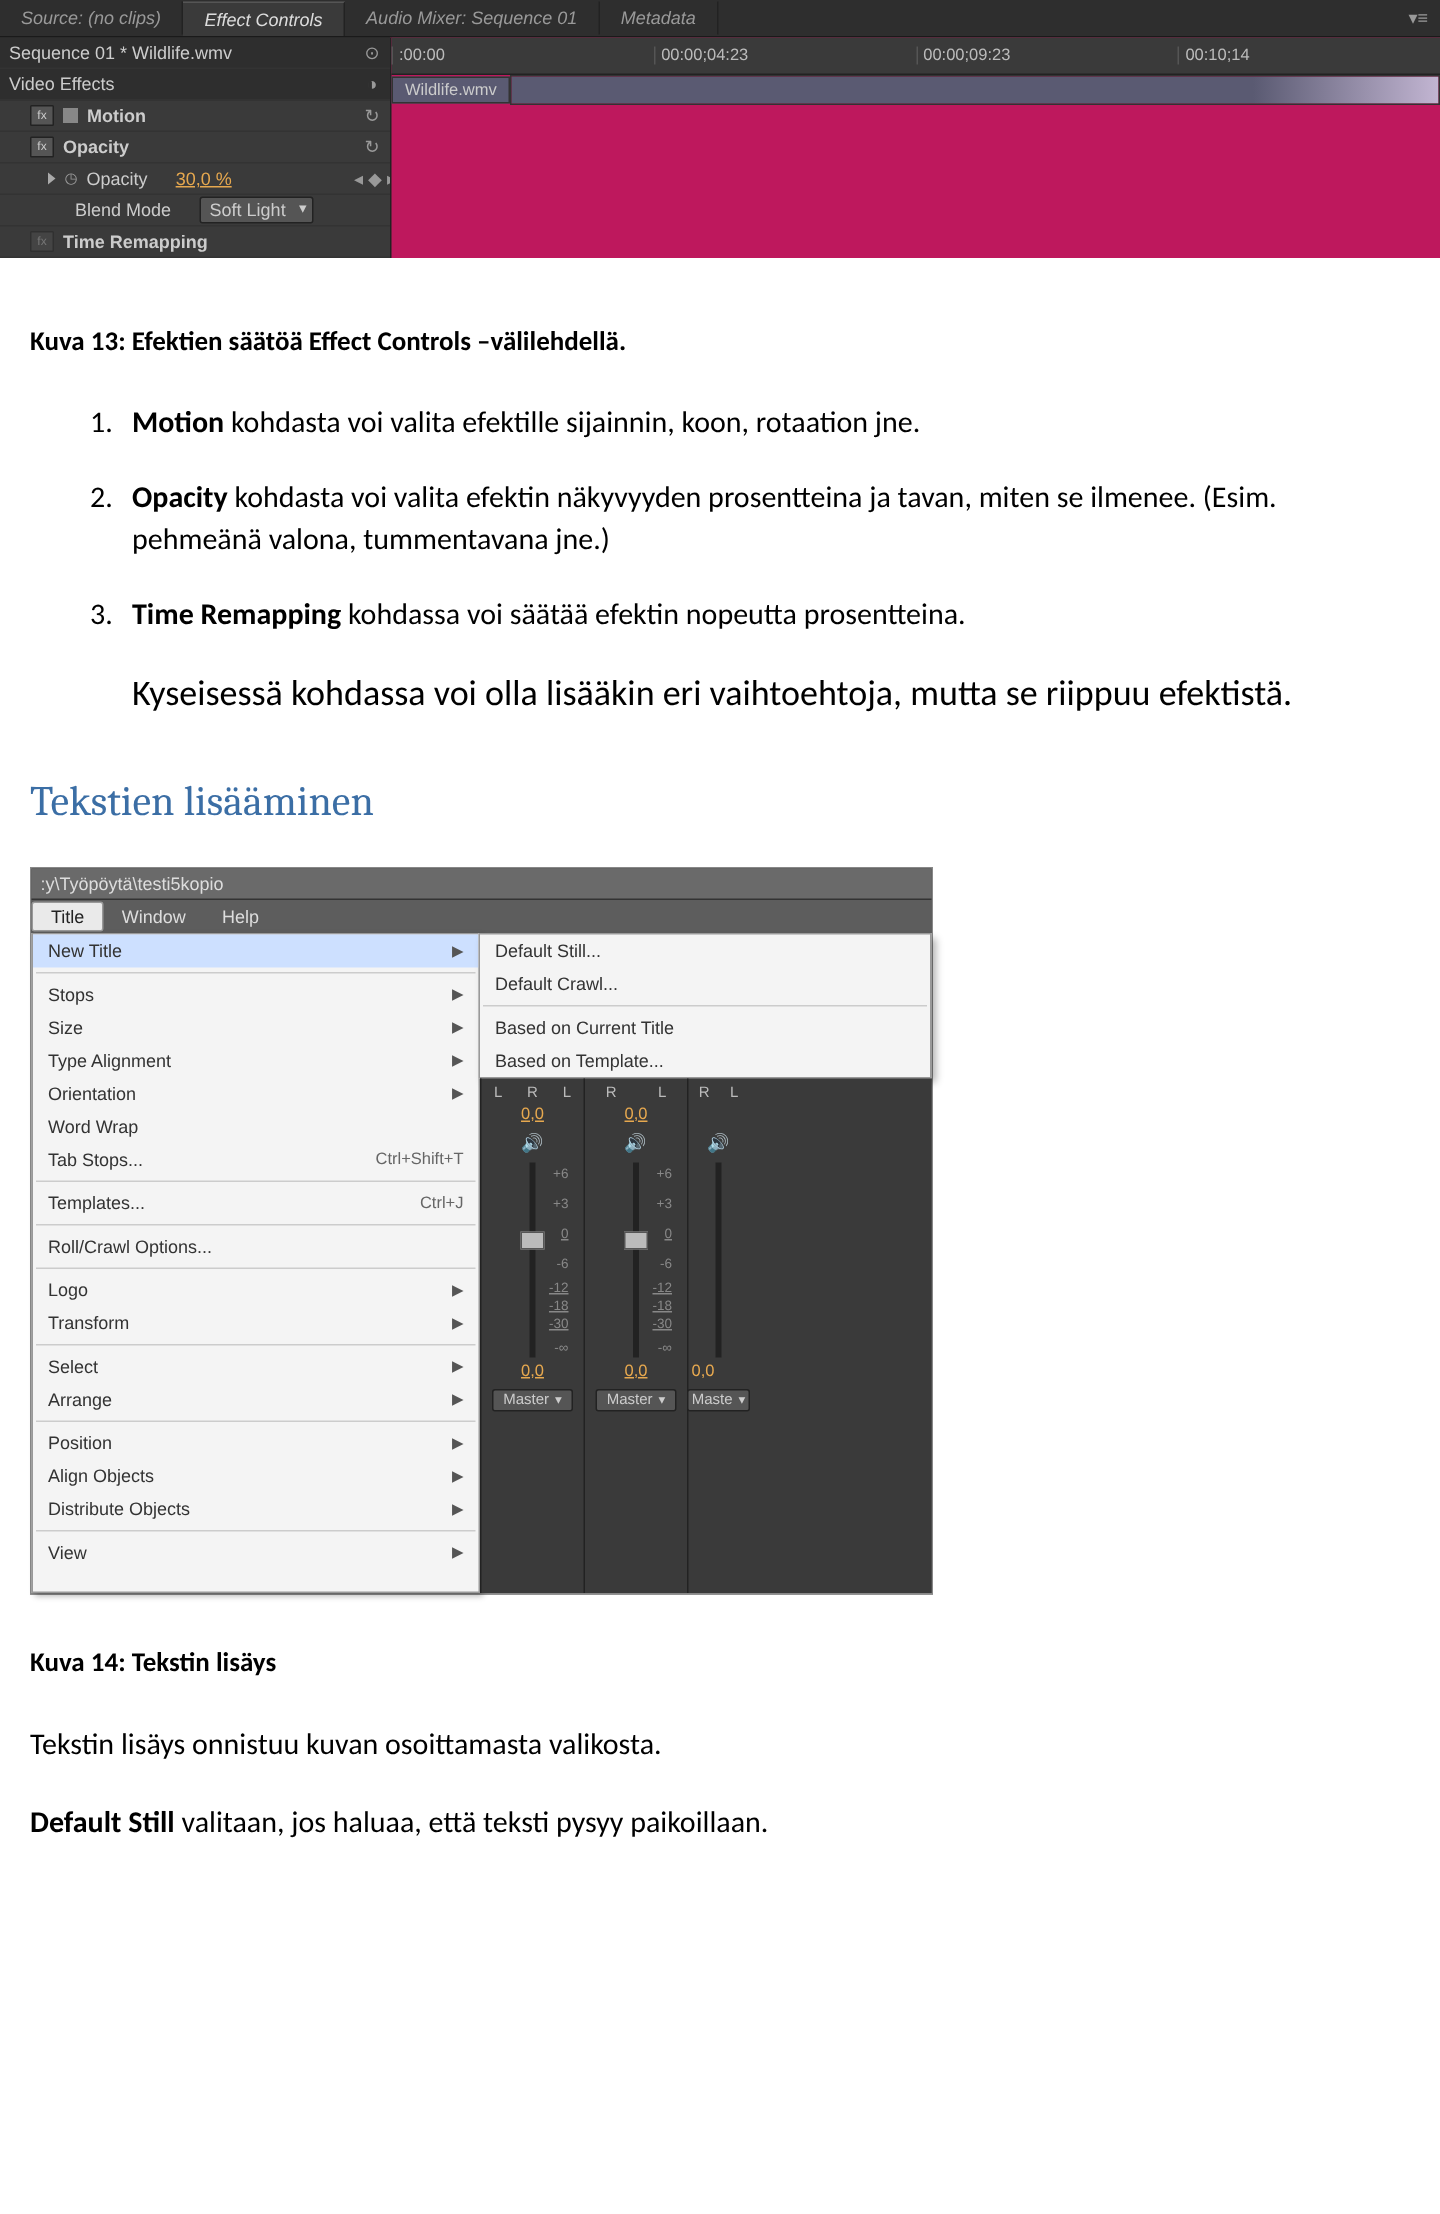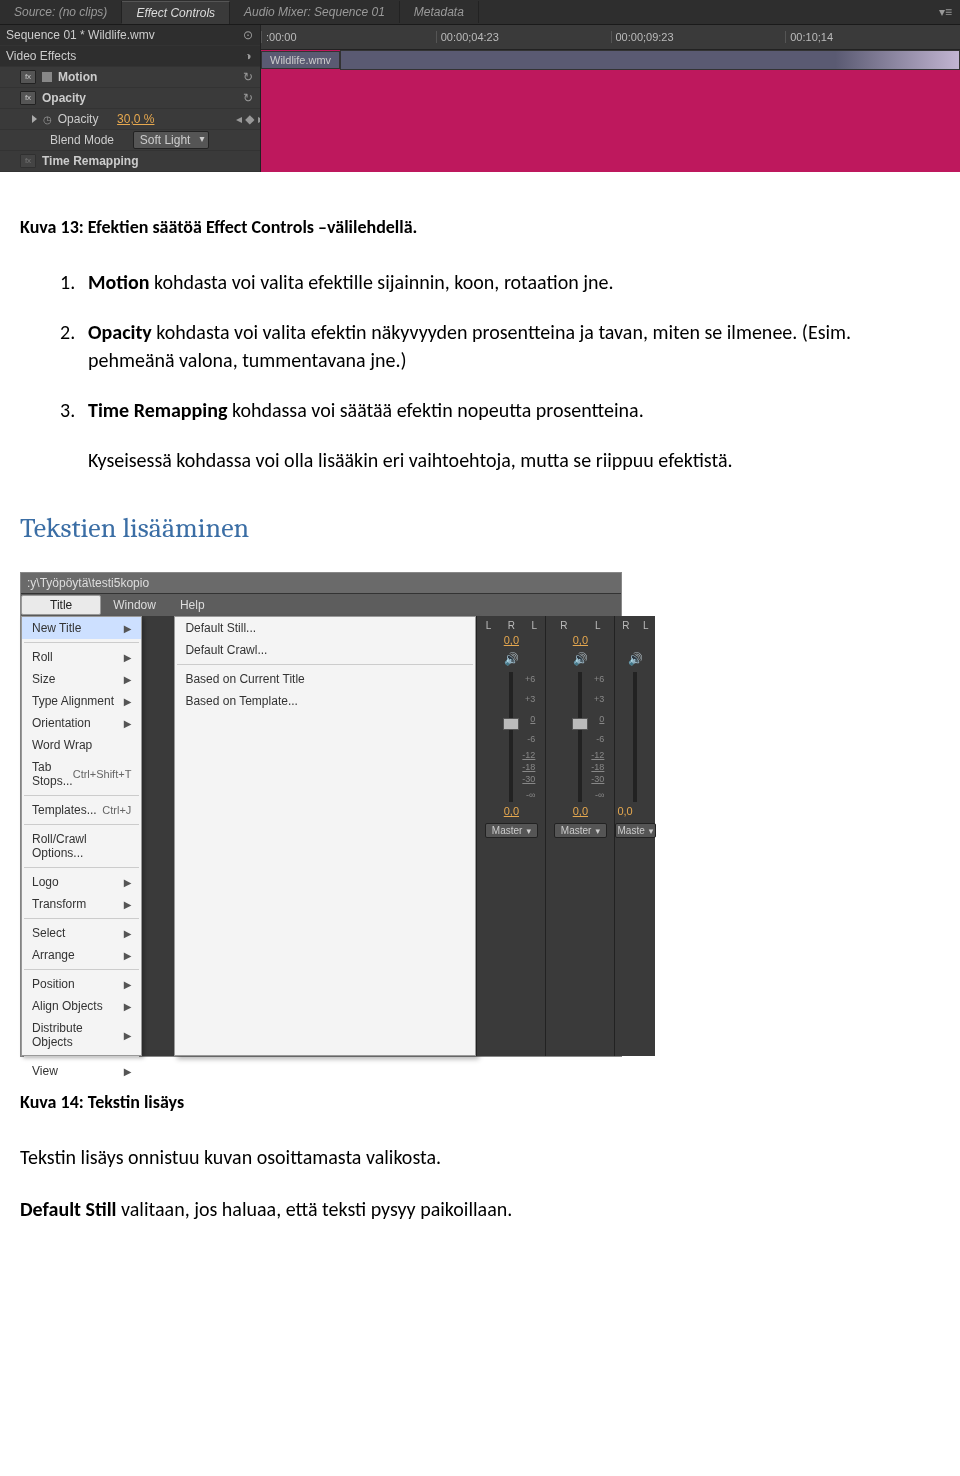--- a/index.html
+++ b/index.html
@@ -57,29 +57,29 @@
   .time-mark { flex:1; border-left:1px solid #555; padding-left:4px; }
   .clip-bar { display:flex; height:20px; align-items:center; }
   .clip-label { background:#5a5a72; color:#ccc; padding:2px 8px; border:1px solid #333; font-size:11px; }
   .clip-fill { flex:1; height:18px; background: linear-gradient(to right, #5a5a72 0%, #5a5a72 80%, #c2b5d2 100%); border:1px solid #333; }
   
   .doc { padding: 20px 60px 40px 20px; }
   .caption { font-weight: bold; font-size: 18px; margin: 24px 0 30px; }
   .list-item { display:flex; margin: 22px 0 22px 40px; font-size: 20px; line-height:1.4; }
   .list-num { width: 28px; }
   .list-text { flex:1; }
-  .subpara { margin: 22px 0 8px 68px; font-size:20px; line-height:1.4; }
+  .subpara { margin: 22px 0 8px 68px; font-size:24px; line-height:1.4; }
   .h2 { color:#3b6ea5; font-size: 28px; margin: 38px 0 28px; font-family: Cambria, Georgia, serif; }
   .body-p { font-size:20px; margin:24px 0; line-height:1.4; }
   
   .menushot { font-family: Tahoma, "Segoe UI", sans-serif; font-size:12px; width:600px; background:#3a3a3a; color:#ccc; border:1px solid #888; }
   .pathbar { background:#6a6a6a; color:#ddd; padding:3px 6px; border-bottom:1px solid #333; }
   .menubar { display:flex; background:#5d5d5d; height:22px; align-items:center; }
   .mb-item { padding:3px 12px; color:#ddd; }
-  .mb-item.active { background:#eaeaea; color:#222; border:1px solid #999; border-radius:2px; padding:2px 28px; }
+  .mb-item.active { background:#eaeaea; color:#222; border:1px solid #999; border-radius:2px; padding:2px 12px; }
   .menu-row { display:flex; align-items:stretch; }
   .menu-col { background:#f4f4f4; color:#333; border:1px solid #999; width:300px; box-shadow: 2px 2px 4px rgba(0,0,0,0.3); }
   .submenu-col { background:#f4f4f4; color:#333; border:1px solid #999; width:300px; box-shadow: 3px 3px 5px rgba(0,0,0,0.3); margin-left:-1px; }
   .mi { display:flex; align-items:center; padding:4px 10px; justify-content:space-between; }
   .mi.hover { background:#cde0ff; }
   .mi .lbl { flex:1; }
   .mi .shortcut { color:#666; font-size:11px; }
   .mi .arr { color:#555; font-size:10px; padding-left:8px; }
   .menu-sep { height:1px; background:#ccc; margin:3px 2px; }
   .mixer-bg { flex:1; background:#3a3a3a; position:relative; }
@@ -204,21 +204,21 @@
       <div class="mb-item">Help</div>
     </div>
     <div class="menu-row" style="height:440px;">
       <div class="menu-col" id="title-menu">
           <div class="mi hover">
             <span class="lbl">New Title</span>
             <span class="arr">▶</span>
           </div>
           <div class="menu-sep"></div>
           <div class="mi">
-            <span class="lbl">Roll</span>
+            <span class="lbl">Stops</span>
             <span class="arr">▶</span>
           </div>
           <div class="mi">
             <span class="lbl">Size</span>
             <span class="arr">▶</span>
           </div>
           <div class="mi">
             <span class="lbl">Type Alignment</span>
             <span class="arr">▶</span>
           </div>
@@ -272,21 +272,21 @@
           <div class="mi">
             <span class="lbl">Distribute Objects</span>
             <span class="arr">▶</span>
           </div>
           <div class="menu-sep"></div>
           <div class="mi">
             <span class="lbl">View</span>
             <span class="arr">▶</span>
           </div>
         </div>
-      <div style="display:flex; margin-left:33px;">
+      <div style="display:flex; flex-direction:column;">
         <div class="submenu-col" id="sub-menu">
             <div class="mi">
               <span class="lbl">Default Still...</span>
             </div>
             <div class="mi">
               <span class="lbl">Default Crawl...</span>
             </div>
             <div class="menu-sep"></div>
             <div class="mi">
               <span class="lbl">Based on Current Title</span>

